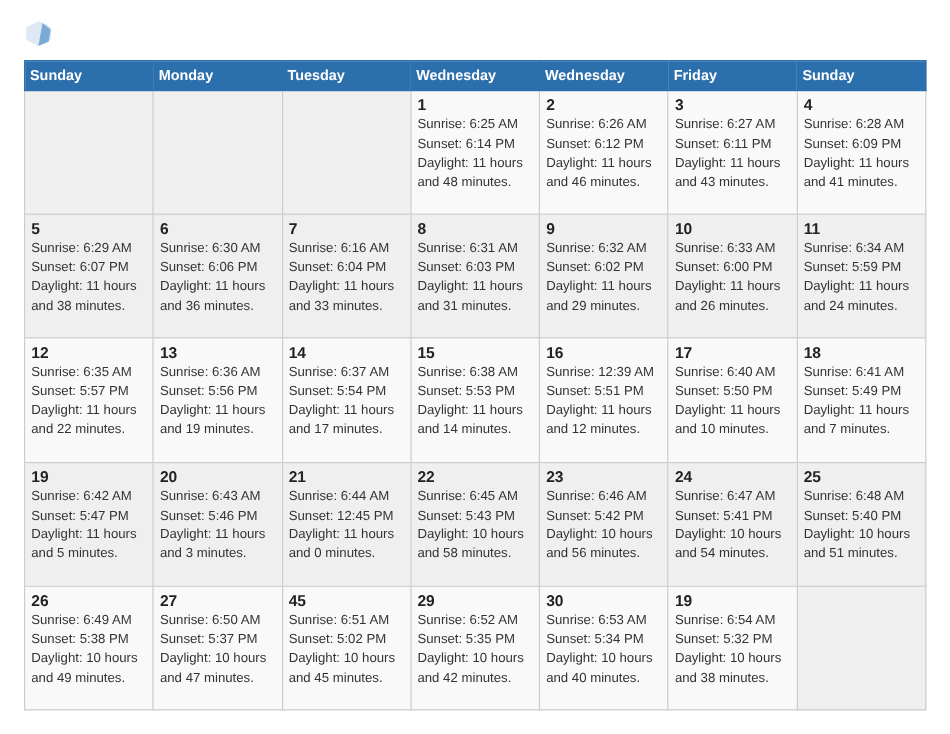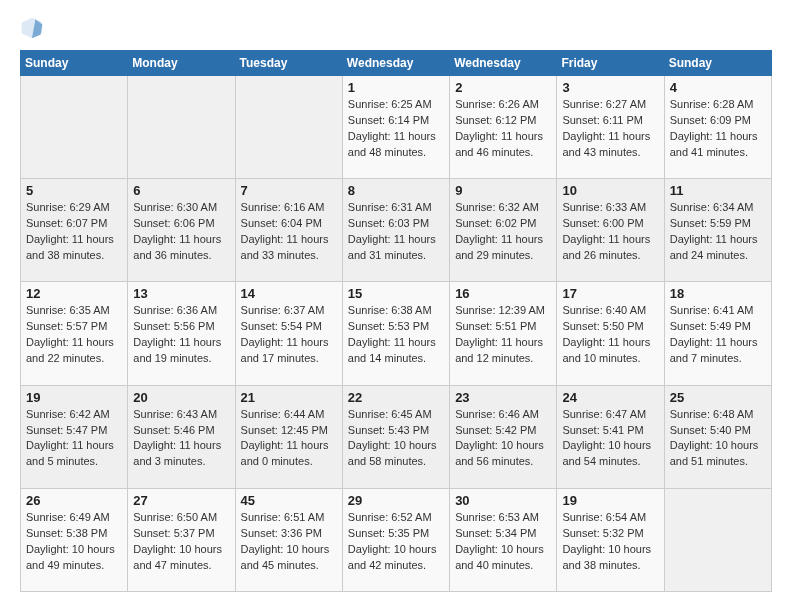--- a/index.html
+++ b/index.html
@@ -333,21 +333,21 @@
           <td>
             <span class="day-number">27</span>
             <div class="day-info">Sunrise: 6:50 AM
 Sunset: 5:37 PM
 Daylight: 10 hours
 and 47 minutes.</div>
           </td>
           <td>
             <span class="day-number">45</span>
             <div class="day-info">Sunrise: 6:51 AM
-Sunset: 3:36 PM
+Sunset: 5:02 PM
 Daylight: 10 hours
 and 45 minutes.</div>
           </td>
           <td>
             <span class="day-number">29</span>
             <div class="day-info">Sunrise: 6:52 AM
 Sunset: 5:35 PM
 Daylight: 10 hours
 and 42 minutes.</div>
           </td>

